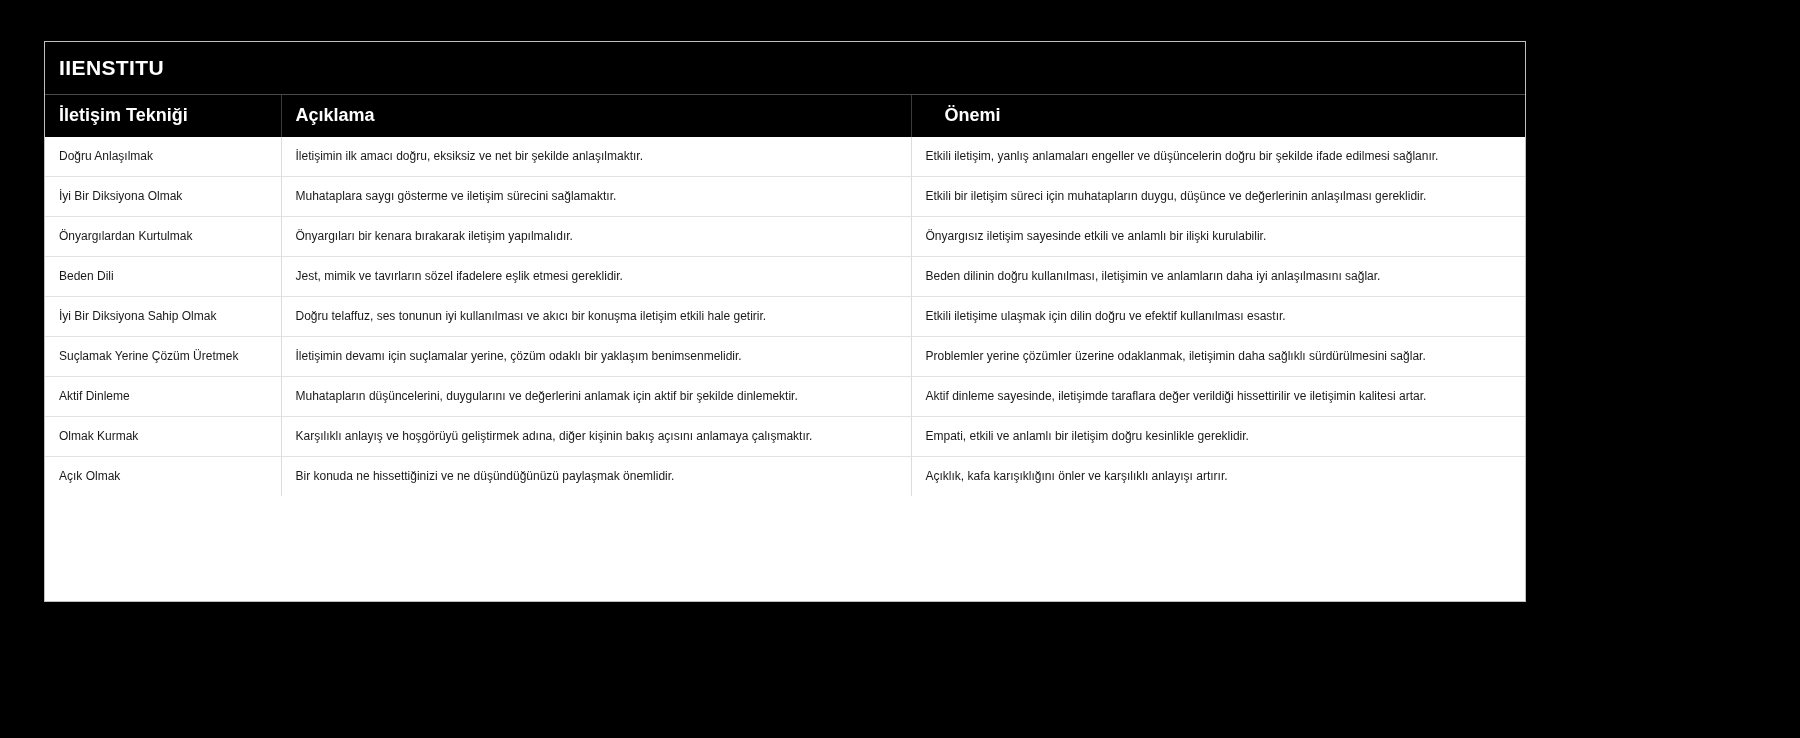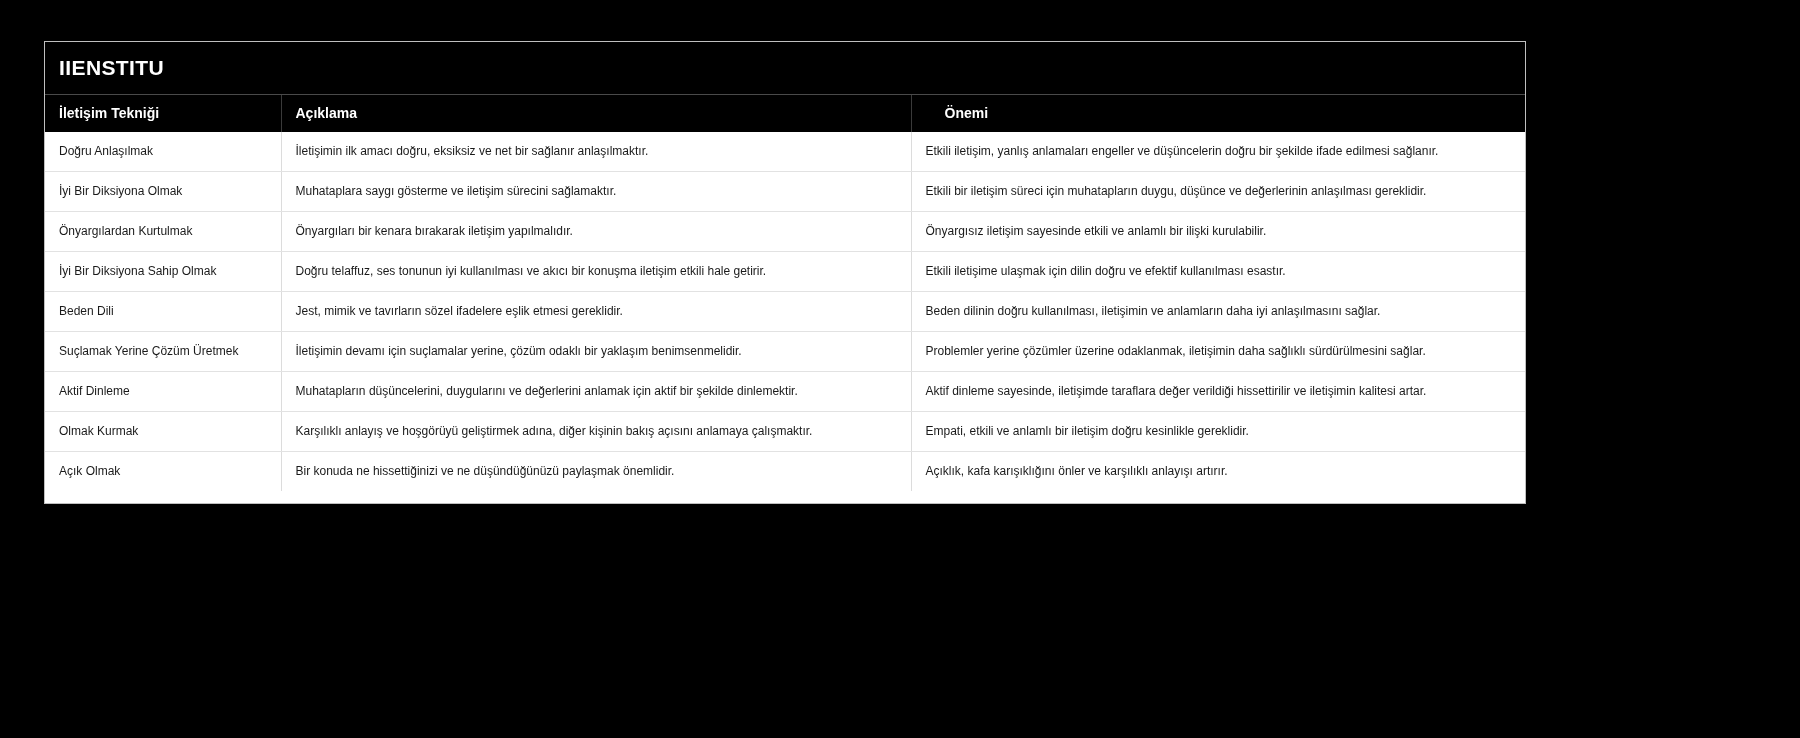--- a/index.html
+++ b/index.html
@@ -19,21 +19,21 @@
     height: 738px;
     background: #000000;
     position: relative;
   }
 
   .table-frame {
     position: absolute;
     left: 44px;
     top: 41px;
     width: 1482px;
-    height: 463px;
+    height: 561px;
     background: #ffffff;
     border: 1px solid #bfbfbf;
     overflow: hidden;
     display: flex;
     flex-direction: column;
   }
 
   
   .brand-bar {
     background: #000000;
@@ -58,21 +58,21 @@
     border-collapse: collapse;
     table-layout: fixed;
     background: #ffffff;
   }
 
   thead tr {
     background: #000000;
   }
   thead th {
     color: #ffffff;
-    font-size: 14px;
+    font-size: 18px;
     font-weight: bold;
     text-align: left;
     padding: 10px 14px 11px 14px;
     height: 33px;
     vertical-align: middle;
     border-right: 1px solid #3a3a3a;
     white-space: nowrap;
   }
   thead th:last-child { border-right: none; padding-left: 33px; }
 
@@ -119,21 +119,21 @@
           <th>Önemi</th>
         </tr>
       </thead>
       <tbody>
 
         <tr>
           <td>
               <span class="cell-text">Doğru Anlaşılmak</span>
             </td>
           <td>
-              <span class="cell-text">İletişimin ilk amacı doğru, eksiksiz ve net bir sağlanır anlaşılmaktır.</span>
+              <span class="cell-text">İletişimin ilk amacı doğru, eksiksiz ve net bir şekilde anlaşılmaktır.</span>
             </td>
           <td>
               <span class="cell-text">Etkili iletişim, yanlış anlamaları engeller ve düşüncelerin doğru bir şekilde ifade edilmesi sağlanır.</span>
             </td>
         </tr>
 
         <tr>
           <td>
               <span class="cell-text">İyi Bir Diksiyona Olmak</span>
             </td>
@@ -152,39 +152,39 @@
           <td>
               <span class="cell-text">Önyargıları bir kenara bırakarak iletişim yapılmalıdır.</span>
             </td>
           <td>
               <span class="cell-text">Önyargısız iletişim sayesinde etkili ve anlamlı bir ilişki kurulabilir.</span>
             </td>
         </tr>
 
         <tr>
           <td>
+              <span class="cell-text">Beden Dili</span>
+            </td>
+          <td>
+              <span class="cell-text">Jest, mimik ve tavırların sözel ifadelere eşlik etmesi gereklidir.</span>
+            </td>
+          <td>
+              <span class="cell-text">Beden dilinin doğru kullanılması, iletişimin ve anlamların daha iyi anlaşılmasını sağlar.</span>
+            </td>
+        </tr>
+
+        <tr>
+          <td>
               <span class="cell-text">İyi Bir Diksiyona Sahip Olmak</span>
             </td>
           <td>
               <span class="cell-text">Doğru telaffuz, ses tonunun iyi kullanılması ve akıcı bir konuşma iletişim etkili hale getirir.</span>
             </td>
           <td>
               <span class="cell-text">Etkili iletişime ulaşmak için dilin doğru ve efektif kullanılması esastır.</span>
-            </td>
-        </tr>
-
-        <tr>
-          <td>
-              <span class="cell-text">Beden Dili</span>
-            </td>
-          <td>
-              <span class="cell-text">Jest, mimik ve tavırların sözel ifadelere eşlik etmesi gereklidir.</span>
-            </td>
-          <td>
-              <span class="cell-text">Beden dilinin doğru kullanılması, iletişimin ve anlamların daha iyi anlaşılmasını sağlar.</span>
             </td>
         </tr>
 
         <tr>
           <td>
               <span class="cell-text">Suçlamak Yerine Çözüm Üretmek</span>
             </td>
           <td>
               <span class="cell-text">İletişimin devamı için suçlamalar yerine, çözüm odaklı bir yaklaşım benimsenmelidir.</span>
             </td>

